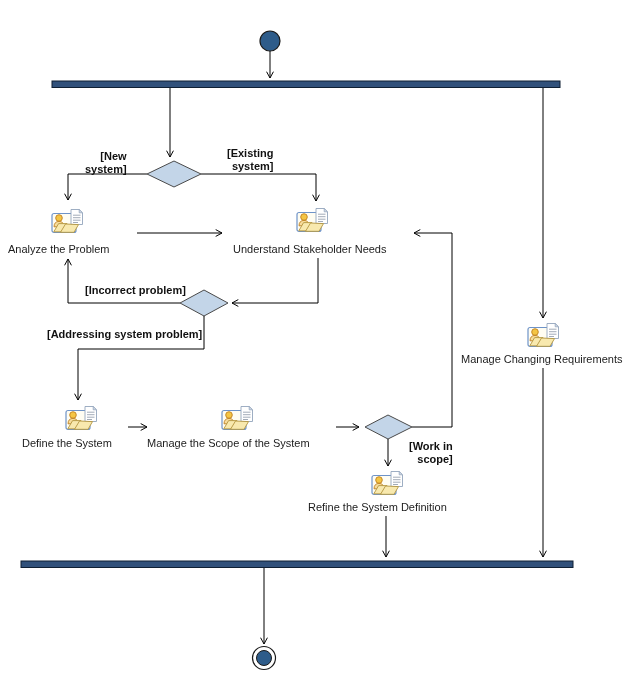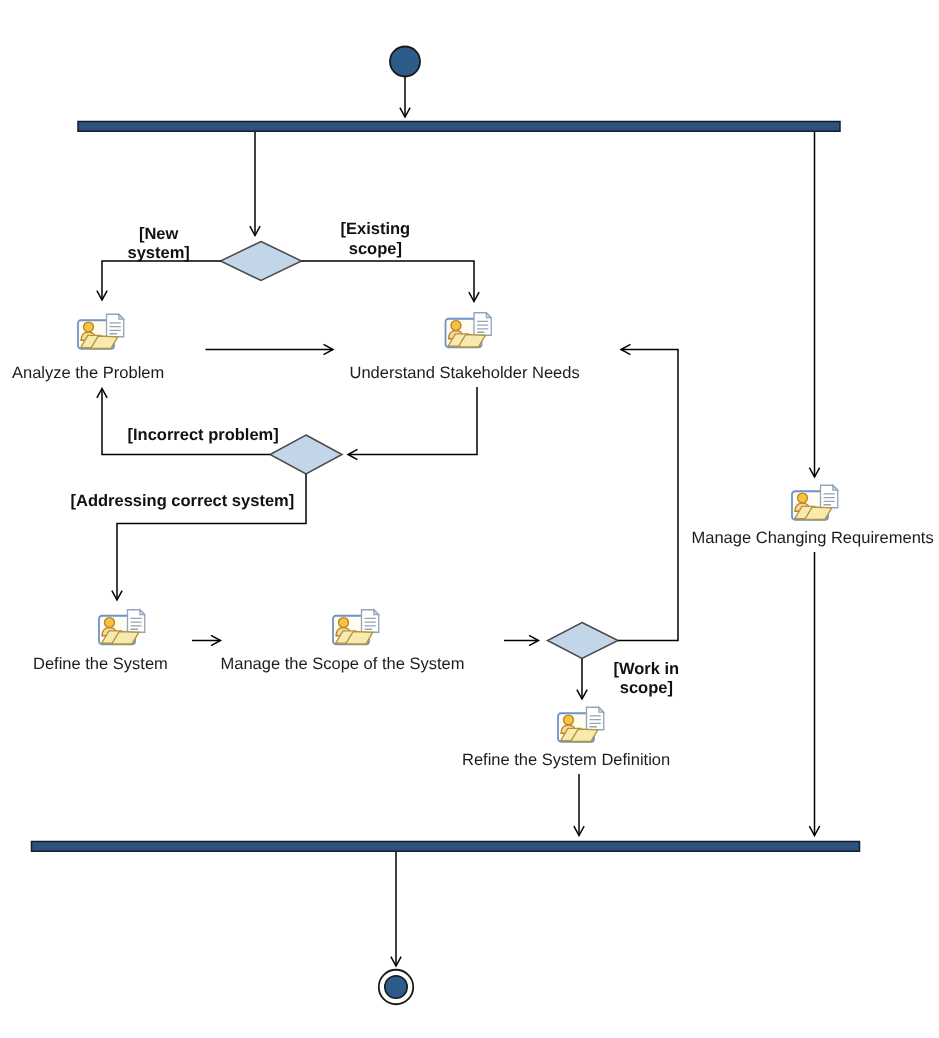--- a/index.html
+++ b/index.html
@@ -15,21 +15,21 @@
   .act-label{
     position:absolute;
     font-size:11px;color:#1c1c1c;
     text-align:left;white-space:nowrap;
     line-height:12px;
   }
   .guard{
     position:absolute;
     font-size:11px;font-weight:bold;color:#111;
     white-space:pre-line;line-height:13px;
-    text-align:center;
+    text-align:right;
   }
 </style>
 </head>
 <body>
 
 <div id="canvas">
 
   <svg width="0" height="0" style="position:absolute" aria-hidden="true">
     <defs>
       <g id="rup-activity-icon">
@@ -122,19 +122,19 @@
   <div class="act-label" style="left:8px;top:243px;width:120px">Analyze the Problem</div>
   <div class="act-label" style="left:233px;top:243px;width:160px">Understand Stakeholder Needs</div>
   <div class="act-label" style="left:22px;top:437px;width:120px">Define the System</div>
   <div class="act-label" style="left:308px;top:501px;width:160px">Refine the System Definition</div>
   <div class="act-label" style="left:147px;top:437px;width:180px">Manage the Scope of the System</div>
   <div class="act-label" style="left:461px;top:353px;width:170px">Manage Changing Requirements</div>
 
   <div class="guard" style="left:85px;top:150px">[New
 system]</div>
   <div class="guard" style="left:227px;top:147px">[Existing
-scope]</div>
+system]</div>
   <div class="guard" style="left:85px;top:284px">[Incorrect problem]</div>
-  <div class="guard" style="left:47px;top:328px">[Addressing correct system]</div>
+  <div class="guard" style="left:47px;top:328px">[Addressing system problem]</div>
   <div class="guard" style="left:409px;top:440px">[Work in
 scope]</div>
 
 </div>
 
 </body></html>

